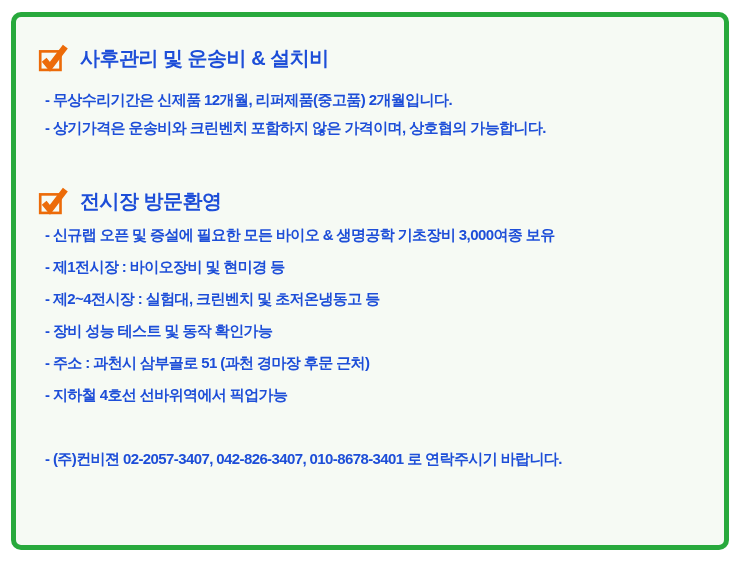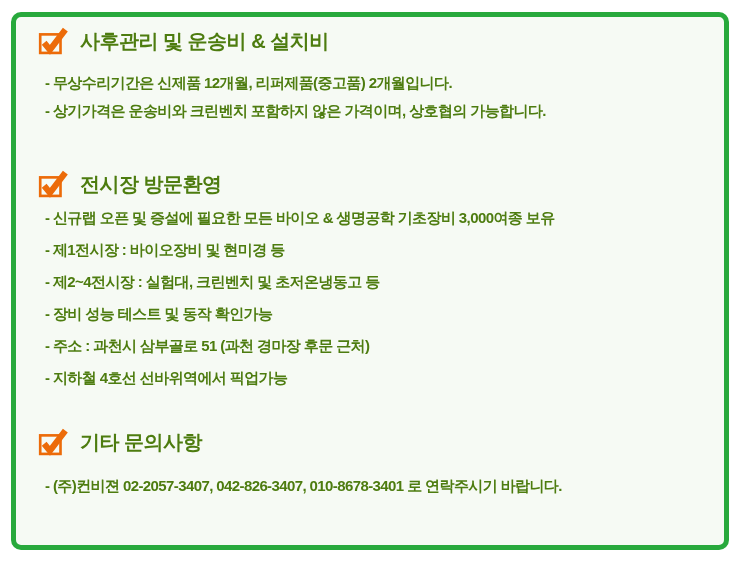--- a/index.html
+++ b/index.html
@@ -11,22 +11,22 @@
   }
   .panel {
     position:absolute;
     left:11px; top:12px;
     width:718px; height:538px;
     background:#f6faf4;
     border:5px solid #28a93c;
     border-radius:10px;
   }
   .content {
-    padding:10px 20px 0 22px;
-    color:#4d7c0f;
+    padding:27px 20px 0 22px;
+    color:#1d4ed8;
   }
   .section-header {
     display:flex;
     align-items:center;
     gap:12px;
     height:28px;
   }
   .checkbox-icon {
     width:30px; height:30px;
     flex:0 0 auto;
@@ -86,26 +86,19 @@
         <div class="bullet">- 신규랩 오픈 및 증설에 필요한 모든 바이오 &amp; 생명공학 기초장비 3,000여종 보유</div>
         <div class="bullet">- 제1전시장 : 바이오장비 및 현미경 등</div>
         <div class="bullet">- 제2~4전시장 : 실험대, 크린벤치 및 초저온냉동고 등</div>
         <div class="bullet">- 장비 성능 테스트 및 동작 확인가능</div>
         <div class="bullet">- 주소 : 과천시 삼부골로 51 (과천 경마장 후문 근처)</div>
         <div class="bullet">- 지하철 4호선 선바위역에서 픽업가능</div>
       </div>
     </div>
 
     <div class="section section-3">
-      <div class="section-header">
-        <svg class="checkbox-icon" viewBox="0 0 34 32" aria-hidden="true">
-          <rect x="2.5" y="8.5" width="23" height="21" fill="none" stroke-width="3" stroke="#ec6b09"></rect>
-          <path d="M7 18 L13.5 26 L31 3" fill="none" stroke-width="7" stroke="#ec6b09"></path>
-        </svg>
-        <div class="section-title">기타 문의사항</div>
-      </div>
       <div class="bullets s3-bullets">
         <div class="bullet">- (주)컨비젼 02-2057-3407, 042-826-3407, 010-8678-3401 로 연락주시기 바랍니다.</div>
       </div>
     </div>
 
   </div>
 </div>
 
 </body></html>

